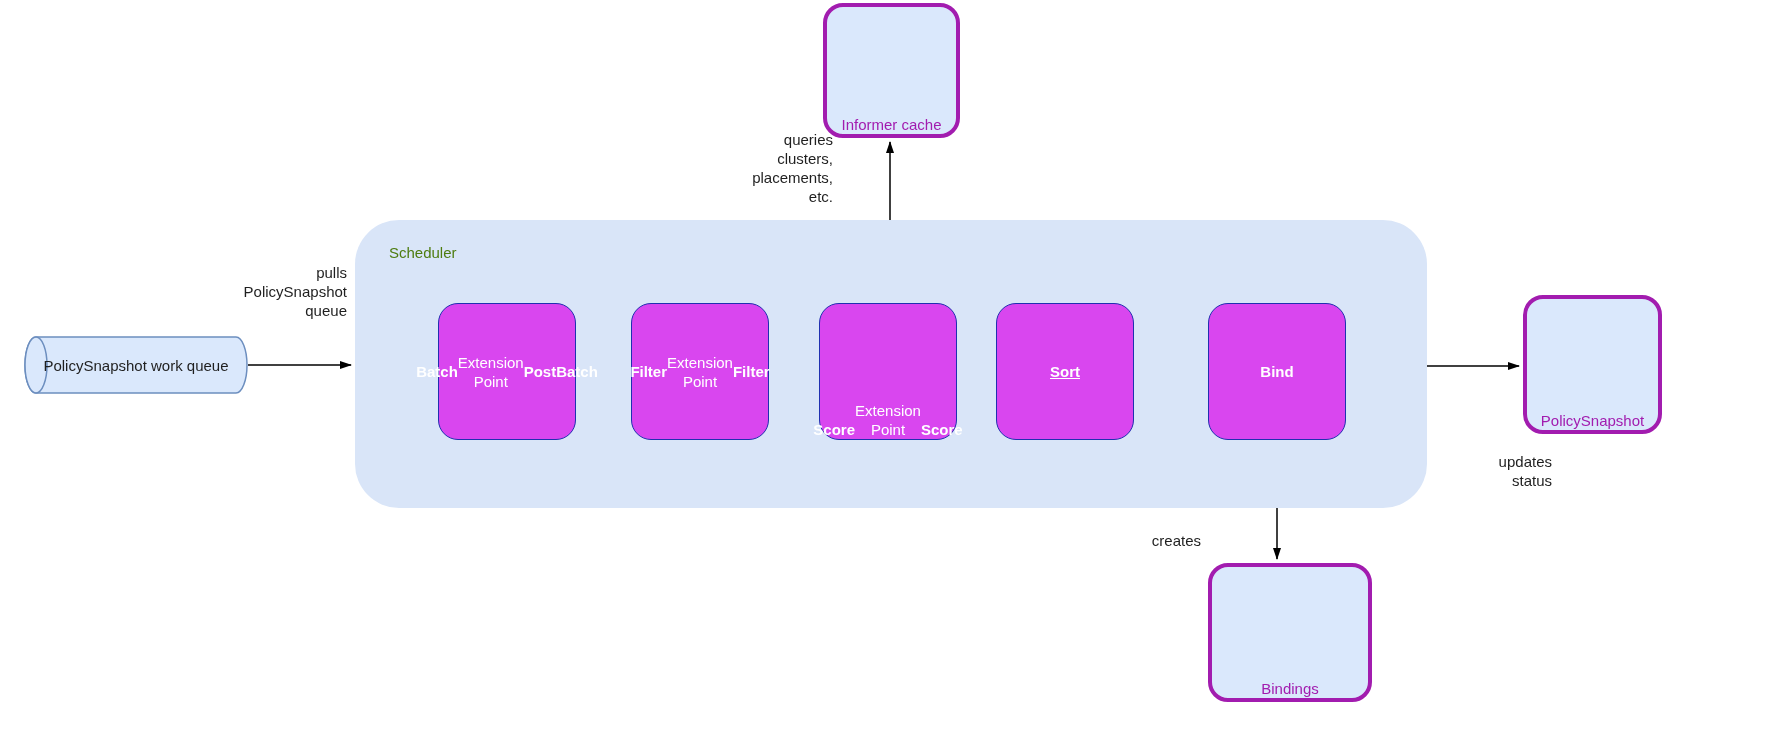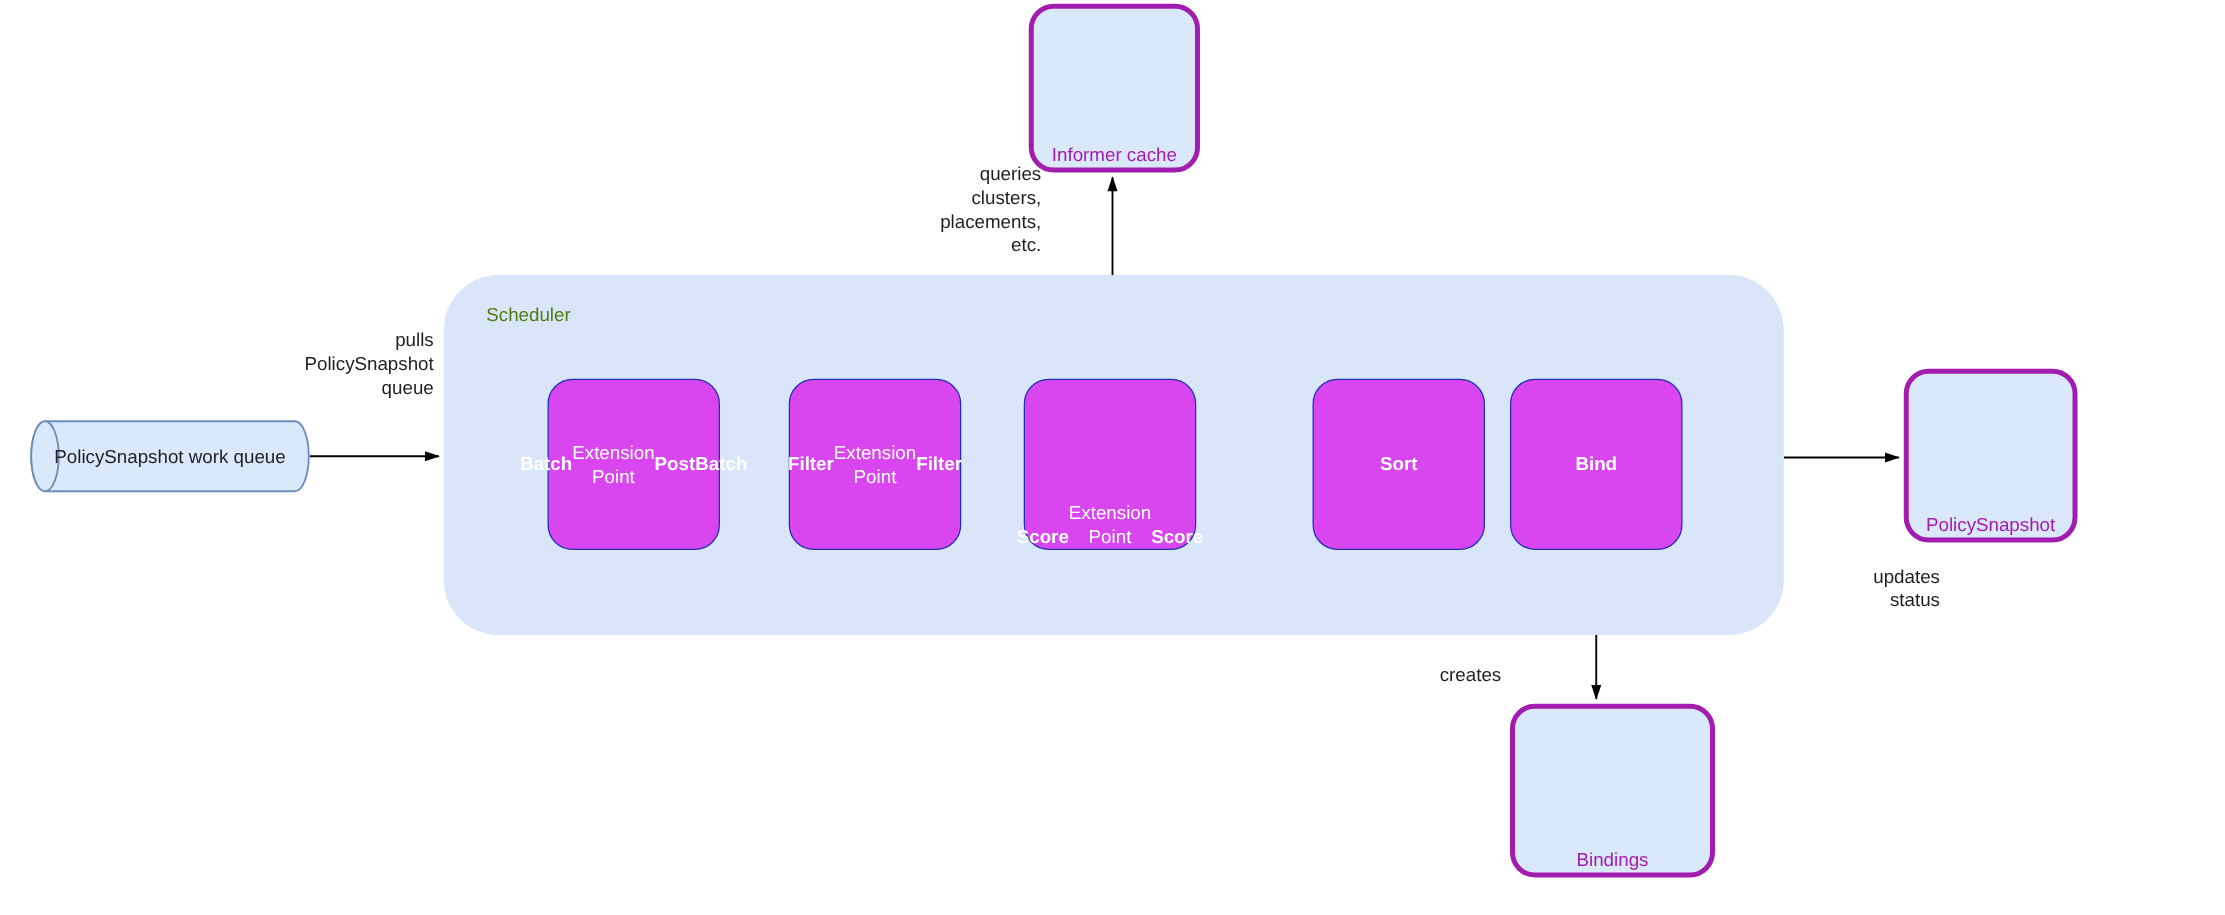--- a/index.html
+++ b/index.html
@@ -71,21 +71,21 @@
     text-align: center;
     box-sizing: border-box;
   }
   .stage .line { line-height: 19px; }
   .stage .title { font-weight: bold; }
   .stage .gap { height: 19px; }
   .stage .ep-name { font-weight: bold; }
   .stage-0 { left: 83px; }
   .stage-1 { left: 276px; }
   .stage-2 { left: 464px; align-items: flex-end; }
-  .stage-3 { left: 695px; }
+  .stage-3 { left: 641px; text-decoration: underline; }
   .stage-4 { left: 853px; }
   .edge-label {
     position: absolute;
     text-align: right;
     white-space: pre-line;
     line-height: 19px;
     color: #1f1f1f;
   }
   .node-label {
     line-height: 19px;

